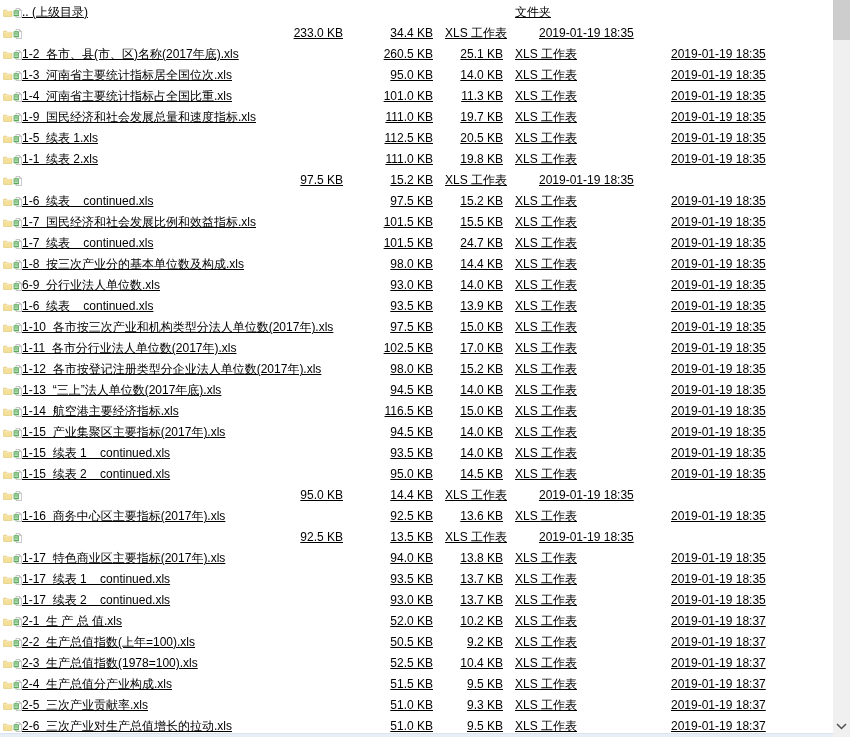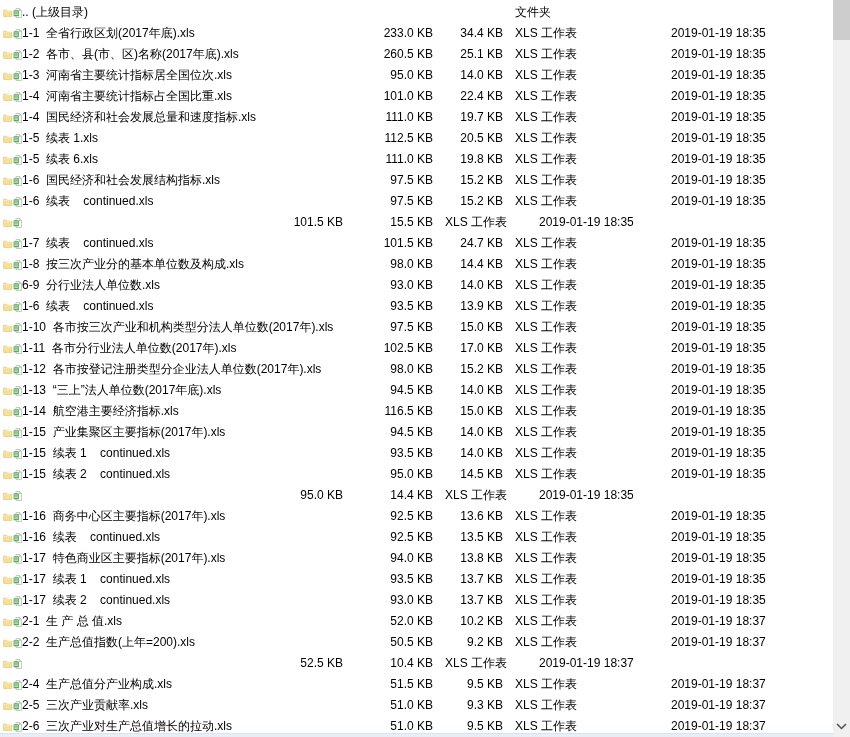--- a/index.html
+++ b/index.html
@@ -5,21 +5,21 @@
   html,body{margin:0;padding:0;}
   body{
     width:850px;height:737px;overflow:hidden;background:#ffffff;
     font-family:"Liberation Sans","DejaVu Sans",sans-serif;
     font-size:12px;color:#000;position:relative;
   }
   .file-list{position:absolute;top:2px;left:0;width:833px;}
   .row{
     display:grid;
     grid-template-columns:22px 321px 90px 70px 132px 198px;
-    height:21px;line-height:21px;align-items:center;
+    height:21px;line-height:21px;align-items:center;text-decoration:underline;
   }
   .c-icon{display:flex;align-items:center;padding-left:3px;height:21px;}
   .c-icon svg{display:block;}
   .c-name{white-space:pre;overflow:hidden;}
   .c-size,.c-packed{text-align:right;white-space:pre;}
   .c-type{padding-left:12px;white-space:pre;}
   .c-date{white-space:pre;margin-left:36px;}
   .hidden{display:none;}
   
   .scrollbar{position:absolute;top:0;right:0;width:17px;height:737px;background:#f0f0f0;}
@@ -60,21 +60,20 @@
         <path d="M1 3.2 h4.8 l1.4 1.9 H15 V13.8 H1 Z" fill="#f5e09a" stroke="#dcc06a" stroke-width="1"></path>
         <path d="M1.8 5.6 H14.2" stroke="#faedc2" stroke-width="1"></path>
       </svg>
       <svg class="icon-xls" width="16" height="16" viewBox="0 0 16 16">
         <path d="M5 .5 H11 L14.5 4 V15.5 H5 Z" fill="#ffffff" stroke="#a0a0a0" stroke-width="1"></path>
         <path d="M11 .5 V4 H14.5" fill="none" stroke="#a0a0a0" stroke-width="1"></path>
         <rect x="1" y="3.5" width="9" height="10" rx="1" fill="#57a957"></rect>
         <path d="M2.2 6 H8.8 M2.2 8.3 H8.8 M2.2 10.6 H8.8" stroke="#ffffff" stroke-width="1"></path>
       </svg>
     </span>
-    <span class="c-name">1-1  全省行政区划(2017年底).xls</span>
     <span class="c-size">233.0 KB</span>
     <span class="c-packed">34.4 KB</span>
     <span class="c-type">XLS 工作表</span>
     <span class="c-date">2019-01-19 18:35</span>
   </div>
 
   <div class="row">
     <span class="c-icon">
       <svg class="icon-folder hidden" width="16" height="16" viewBox="0 0 16 16">
         <path d="M1 3.2 h4.8 l1.4 1.9 H15 V13.8 H1 Z" fill="#f5e09a" stroke="#dcc06a" stroke-width="1"></path>
@@ -122,39 +121,39 @@
       </svg>
       <svg class="icon-xls" width="16" height="16" viewBox="0 0 16 16">
         <path d="M5 .5 H11 L14.5 4 V15.5 H5 Z" fill="#ffffff" stroke="#a0a0a0" stroke-width="1"></path>
         <path d="M11 .5 V4 H14.5" fill="none" stroke="#a0a0a0" stroke-width="1"></path>
         <rect x="1" y="3.5" width="9" height="10" rx="1" fill="#57a957"></rect>
         <path d="M2.2 6 H8.8 M2.2 8.3 H8.8 M2.2 10.6 H8.8" stroke="#ffffff" stroke-width="1"></path>
       </svg>
     </span>
     <span class="c-name">1-4  河南省主要统计指标占全国比重.xls</span>
     <span class="c-size">101.0 KB</span>
-    <span class="c-packed">22.4 KB</span>
-    <span class="c-type">XLS 工作表</span>
-    <span class="c-date">2019-01-19 18:35</span>
-  </div>
-
-  <div class="row">
-    <span class="c-icon">
-      <svg class="icon-folder hidden" width="16" height="16" viewBox="0 0 16 16">
-        <path d="M1 3.2 h4.8 l1.4 1.9 H15 V13.8 H1 Z" fill="#f5e09a" stroke="#dcc06a" stroke-width="1"></path>
-        <path d="M1.8 5.6 H14.2" stroke="#faedc2" stroke-width="1"></path>
-      </svg>
-      <svg class="icon-xls" width="16" height="16" viewBox="0 0 16 16">
-        <path d="M5 .5 H11 L14.5 4 V15.5 H5 Z" fill="#ffffff" stroke="#a0a0a0" stroke-width="1"></path>
-        <path d="M11 .5 V4 H14.5" fill="none" stroke="#a0a0a0" stroke-width="1"></path>
-        <rect x="1" y="3.5" width="9" height="10" rx="1" fill="#57a957"></rect>
-        <path d="M2.2 6 H8.8 M2.2 8.3 H8.8 M2.2 10.6 H8.8" stroke="#ffffff" stroke-width="1"></path>
-      </svg>
-    </span>
-    <span class="c-name">1-4  国民经济和社会发展总量和速度指标.xls</span>
+    <span class="c-packed">11.3 KB</span>
+    <span class="c-type">XLS 工作表</span>
+    <span class="c-date">2019-01-19 18:35</span>
+  </div>
+
+  <div class="row">
+    <span class="c-icon">
+      <svg class="icon-folder hidden" width="16" height="16" viewBox="0 0 16 16">
+        <path d="M1 3.2 h4.8 l1.4 1.9 H15 V13.8 H1 Z" fill="#f5e09a" stroke="#dcc06a" stroke-width="1"></path>
+        <path d="M1.8 5.6 H14.2" stroke="#faedc2" stroke-width="1"></path>
+      </svg>
+      <svg class="icon-xls" width="16" height="16" viewBox="0 0 16 16">
+        <path d="M5 .5 H11 L14.5 4 V15.5 H5 Z" fill="#ffffff" stroke="#a0a0a0" stroke-width="1"></path>
+        <path d="M11 .5 V4 H14.5" fill="none" stroke="#a0a0a0" stroke-width="1"></path>
+        <rect x="1" y="3.5" width="9" height="10" rx="1" fill="#57a957"></rect>
+        <path d="M2.2 6 H8.8 M2.2 8.3 H8.8 M2.2 10.6 H8.8" stroke="#ffffff" stroke-width="1"></path>
+      </svg>
+    </span>
+    <span class="c-name">1-9  国民经济和社会发展总量和速度指标.xls</span>
     <span class="c-size">111.0 KB</span>
     <span class="c-packed">19.7 KB</span>
     <span class="c-type">XLS 工作表</span>
     <span class="c-date">2019-01-19 18:35</span>
   </div>
 
   <div class="row">
     <span class="c-icon">
       <svg class="icon-folder hidden" width="16" height="16" viewBox="0 0 16 16">
         <path d="M1 3.2 h4.8 l1.4 1.9 H15 V13.8 H1 Z" fill="#f5e09a" stroke="#dcc06a" stroke-width="1"></path>
@@ -180,41 +179,40 @@
         <path d="M1 3.2 h4.8 l1.4 1.9 H15 V13.8 H1 Z" fill="#f5e09a" stroke="#dcc06a" stroke-width="1"></path>
         <path d="M1.8 5.6 H14.2" stroke="#faedc2" stroke-width="1"></path>
       </svg>
       <svg class="icon-xls" width="16" height="16" viewBox="0 0 16 16">
         <path d="M5 .5 H11 L14.5 4 V15.5 H5 Z" fill="#ffffff" stroke="#a0a0a0" stroke-width="1"></path>
         <path d="M11 .5 V4 H14.5" fill="none" stroke="#a0a0a0" stroke-width="1"></path>
         <rect x="1" y="3.5" width="9" height="10" rx="1" fill="#57a957"></rect>
         <path d="M2.2 6 H8.8 M2.2 8.3 H8.8 M2.2 10.6 H8.8" stroke="#ffffff" stroke-width="1"></path>
       </svg>
     </span>
-    <span class="c-name">1-5  续表 6.xls</span>
+    <span class="c-name">1-1  续表 2.xls</span>
     <span class="c-size">111.0 KB</span>
     <span class="c-packed">19.8 KB</span>
     <span class="c-type">XLS 工作表</span>
     <span class="c-date">2019-01-19 18:35</span>
   </div>
 
   <div class="row">
     <span class="c-icon">
       <svg class="icon-folder hidden" width="16" height="16" viewBox="0 0 16 16">
         <path d="M1 3.2 h4.8 l1.4 1.9 H15 V13.8 H1 Z" fill="#f5e09a" stroke="#dcc06a" stroke-width="1"></path>
         <path d="M1.8 5.6 H14.2" stroke="#faedc2" stroke-width="1"></path>
       </svg>
       <svg class="icon-xls" width="16" height="16" viewBox="0 0 16 16">
         <path d="M5 .5 H11 L14.5 4 V15.5 H5 Z" fill="#ffffff" stroke="#a0a0a0" stroke-width="1"></path>
         <path d="M11 .5 V4 H14.5" fill="none" stroke="#a0a0a0" stroke-width="1"></path>
         <rect x="1" y="3.5" width="9" height="10" rx="1" fill="#57a957"></rect>
         <path d="M2.2 6 H8.8 M2.2 8.3 H8.8 M2.2 10.6 H8.8" stroke="#ffffff" stroke-width="1"></path>
       </svg>
     </span>
-    <span class="c-name">1-6  国民经济和社会发展结构指标.xls</span>
     <span class="c-size">97.5 KB</span>
     <span class="c-packed">15.2 KB</span>
     <span class="c-type">XLS 工作表</span>
     <span class="c-date">2019-01-19 18:35</span>
   </div>
 
   <div class="row">
     <span class="c-icon">
       <svg class="icon-folder hidden" width="16" height="16" viewBox="0 0 16 16">
         <path d="M1 3.2 h4.8 l1.4 1.9 H15 V13.8 H1 Z" fill="#f5e09a" stroke="#dcc06a" stroke-width="1"></path>
@@ -240,20 +238,21 @@
         <path d="M1 3.2 h4.8 l1.4 1.9 H15 V13.8 H1 Z" fill="#f5e09a" stroke="#dcc06a" stroke-width="1"></path>
         <path d="M1.8 5.6 H14.2" stroke="#faedc2" stroke-width="1"></path>
       </svg>
       <svg class="icon-xls" width="16" height="16" viewBox="0 0 16 16">
         <path d="M5 .5 H11 L14.5 4 V15.5 H5 Z" fill="#ffffff" stroke="#a0a0a0" stroke-width="1"></path>
         <path d="M11 .5 V4 H14.5" fill="none" stroke="#a0a0a0" stroke-width="1"></path>
         <rect x="1" y="3.5" width="9" height="10" rx="1" fill="#57a957"></rect>
         <path d="M2.2 6 H8.8 M2.2 8.3 H8.8 M2.2 10.6 H8.8" stroke="#ffffff" stroke-width="1"></path>
       </svg>
     </span>
+    <span class="c-name">1-7  国民经济和社会发展比例和效益指标.xls</span>
     <span class="c-size">101.5 KB</span>
     <span class="c-packed">15.5 KB</span>
     <span class="c-type">XLS 工作表</span>
     <span class="c-date">2019-01-19 18:35</span>
   </div>
 
   <div class="row">
     <span class="c-icon">
       <svg class="icon-folder hidden" width="16" height="16" viewBox="0 0 16 16">
         <path d="M1 3.2 h4.8 l1.4 1.9 H15 V13.8 H1 Z" fill="#f5e09a" stroke="#dcc06a" stroke-width="1"></path>
@@ -538,21 +537,20 @@
         <path d="M1 3.2 h4.8 l1.4 1.9 H15 V13.8 H1 Z" fill="#f5e09a" stroke="#dcc06a" stroke-width="1"></path>
         <path d="M1.8 5.6 H14.2" stroke="#faedc2" stroke-width="1"></path>
       </svg>
       <svg class="icon-xls" width="16" height="16" viewBox="0 0 16 16">
         <path d="M5 .5 H11 L14.5 4 V15.5 H5 Z" fill="#ffffff" stroke="#a0a0a0" stroke-width="1"></path>
         <path d="M11 .5 V4 H14.5" fill="none" stroke="#a0a0a0" stroke-width="1"></path>
         <rect x="1" y="3.5" width="9" height="10" rx="1" fill="#57a957"></rect>
         <path d="M2.2 6 H8.8 M2.2 8.3 H8.8 M2.2 10.6 H8.8" stroke="#ffffff" stroke-width="1"></path>
       </svg>
     </span>
-    <span class="c-name">1-16  续表    continued.xls</span>
     <span class="c-size">92.5 KB</span>
     <span class="c-packed">13.5 KB</span>
     <span class="c-type">XLS 工作表</span>
     <span class="c-date">2019-01-19 18:35</span>
   </div>
 
   <div class="row">
     <span class="c-icon">
       <svg class="icon-folder hidden" width="16" height="16" viewBox="0 0 16 16">
         <path d="M1 3.2 h4.8 l1.4 1.9 H15 V13.8 H1 Z" fill="#f5e09a" stroke="#dcc06a" stroke-width="1"></path>
@@ -638,40 +636,41 @@
         <path d="M1 3.2 h4.8 l1.4 1.9 H15 V13.8 H1 Z" fill="#f5e09a" stroke="#dcc06a" stroke-width="1"></path>
         <path d="M1.8 5.6 H14.2" stroke="#faedc2" stroke-width="1"></path>
       </svg>
       <svg class="icon-xls" width="16" height="16" viewBox="0 0 16 16">
         <path d="M5 .5 H11 L14.5 4 V15.5 H5 Z" fill="#ffffff" stroke="#a0a0a0" stroke-width="1"></path>
         <path d="M11 .5 V4 H14.5" fill="none" stroke="#a0a0a0" stroke-width="1"></path>
         <rect x="1" y="3.5" width="9" height="10" rx="1" fill="#57a957"></rect>
         <path d="M2.2 6 H8.8 M2.2 8.3 H8.8 M2.2 10.6 H8.8" stroke="#ffffff" stroke-width="1"></path>
       </svg>
     </span>
-    <span class="c-name">2-2  生产总值指数(上年=200).xls</span>
+    <span class="c-name">2-2  生产总值指数(上年=100).xls</span>
     <span class="c-size">50.5 KB</span>
     <span class="c-packed">9.2 KB</span>
     <span class="c-type">XLS 工作表</span>
     <span class="c-date">2019-01-19 18:37</span>
   </div>
 
   <div class="row">
     <span class="c-icon">
       <svg class="icon-folder hidden" width="16" height="16" viewBox="0 0 16 16">
         <path d="M1 3.2 h4.8 l1.4 1.9 H15 V13.8 H1 Z" fill="#f5e09a" stroke="#dcc06a" stroke-width="1"></path>
         <path d="M1.8 5.6 H14.2" stroke="#faedc2" stroke-width="1"></path>
       </svg>
       <svg class="icon-xls" width="16" height="16" viewBox="0 0 16 16">
         <path d="M5 .5 H11 L14.5 4 V15.5 H5 Z" fill="#ffffff" stroke="#a0a0a0" stroke-width="1"></path>
         <path d="M11 .5 V4 H14.5" fill="none" stroke="#a0a0a0" stroke-width="1"></path>
         <rect x="1" y="3.5" width="9" height="10" rx="1" fill="#57a957"></rect>
         <path d="M2.2 6 H8.8 M2.2 8.3 H8.8 M2.2 10.6 H8.8" stroke="#ffffff" stroke-width="1"></path>
       </svg>
     </span>
+    <span class="c-name">2-3  生产总值指数(1978=100).xls</span>
     <span class="c-size">52.5 KB</span>
     <span class="c-packed">10.4 KB</span>
     <span class="c-type">XLS 工作表</span>
     <span class="c-date">2019-01-19 18:37</span>
   </div>
 
   <div class="row">
     <span class="c-icon">
       <svg class="icon-folder hidden" width="16" height="16" viewBox="0 0 16 16">
         <path d="M1 3.2 h4.8 l1.4 1.9 H15 V13.8 H1 Z" fill="#f5e09a" stroke="#dcc06a" stroke-width="1"></path>

